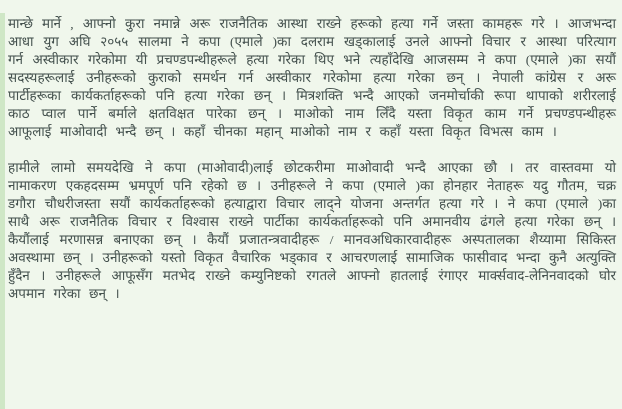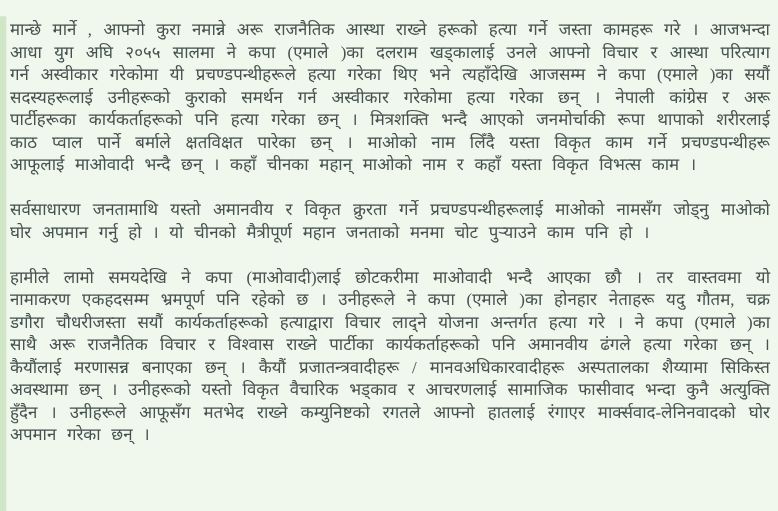--- a/index.html
+++ b/index.html
@@ -46,16 +46,15 @@
     margin-bottom: 0;
   }
 </style>
 </head>
 <body>
 
 <div class="page">
   <div class="edge-stripe"></div>
   <div class="text-block">
     <p>मान्छे मार्ने , आफ्नो कुरा नमान्ने अरू राजनैतिक आस्था राख्ने हरूको हत्या गर्ने जस्ता कामहरू गरे । आजभन्दा आधा युग अघि २०५५ सालमा ने कपा (एमाले )का दलराम खड्कालाई उनले आफ्नो विचार र आस्था परित्याग गर्न अस्वीकार गरेकोमा यी प्रचण्डपन्थीहरूले हत्या गरेका थिए भने त्यहाँदेखि आजसम्म ने कपा (एमाले )का सयौं सदस्यहरूलाई उनीहरूको कुराको समर्थन गर्न अस्वीकार गरेकोमा हत्या गरेका छन् । नेपाली कांग्रेस र अरू पार्टीहरूका कार्यकर्ताहरूको पनि हत्या गरेका छन् । मित्रशक्ति भन्दै आएको जनमोर्चाकी रूपा थापाको शरीरलाई काठ प्वाल पार्ने बर्माले क्षतविक्षत पारेका छन् । माओको नाम लिँदै यस्ता विकृत काम गर्ने प्रचण्डपन्थीहरू आफूलाई माओवादी भन्दै छन् । कहाँ चीनका महान् माओको नाम र कहाँ यस्ता विकृत विभत्स काम ।</p>
-    <p>सर्वसाधारण जनतामाथि यस्तो अमानवीय र विकृत क्रुरता गर्ने प्रचण्डपन्थीहरूलाई माओको नामसँग जोड्नु माओको घोर अपमान गर्नु हो । यो चीनको मैत्रीपूर्ण महान जनताको मनमा चोट पुर्‍याउने काम पनि हो ।</p>
     <p>हामीले लामो समयदेखि ने कपा (माओवादी)लाई छोटकरीमा माओवादी भन्दै आएका छौ । तर वास्तवमा यो नामाकरण एकहदसम्म भ्रमपूर्ण पनि रहेको छ । उनीहरूले ने कपा (एमाले )का होनहार नेताहरू यदु गौतम, चक्र डगौरा चौधरीजस्ता सयौं कार्यकर्ताहरूको हत्याद्वारा विचार लाद्ने योजना अन्तर्गत हत्या गरे । ने कपा (एमाले )का साथै अरू राजनैतिक विचार र विश्वास राख्ने पार्टीका कार्यकर्ताहरूको पनि अमानवीय ढंगले हत्या गरेका छन् । कैयौंलाई मरणासन्न बनाएका छन् । कैयौं प्रजातन्त्रवादीहरू / मानवअधिकारवादीहरू अस्पतालका शैय्यामा सिकिस्त अवस्थामा छन् । उनीहरूको यस्तो विकृत वैचारिक भड्काव र आचरणलाई सामाजिक फासीवाद भन्दा कुनै अत्युक्ति हुँदैन । उनीहरूले आफूसँग मतभेद राख्ने कम्युनिष्टको रगतले आफ्नो हातलाई रंगाएर मार्क्सवाद-लेनिनवादको घोर अपमान गरेका छन् ।</p>
   </div>
 </div>
 
 </body></html>

